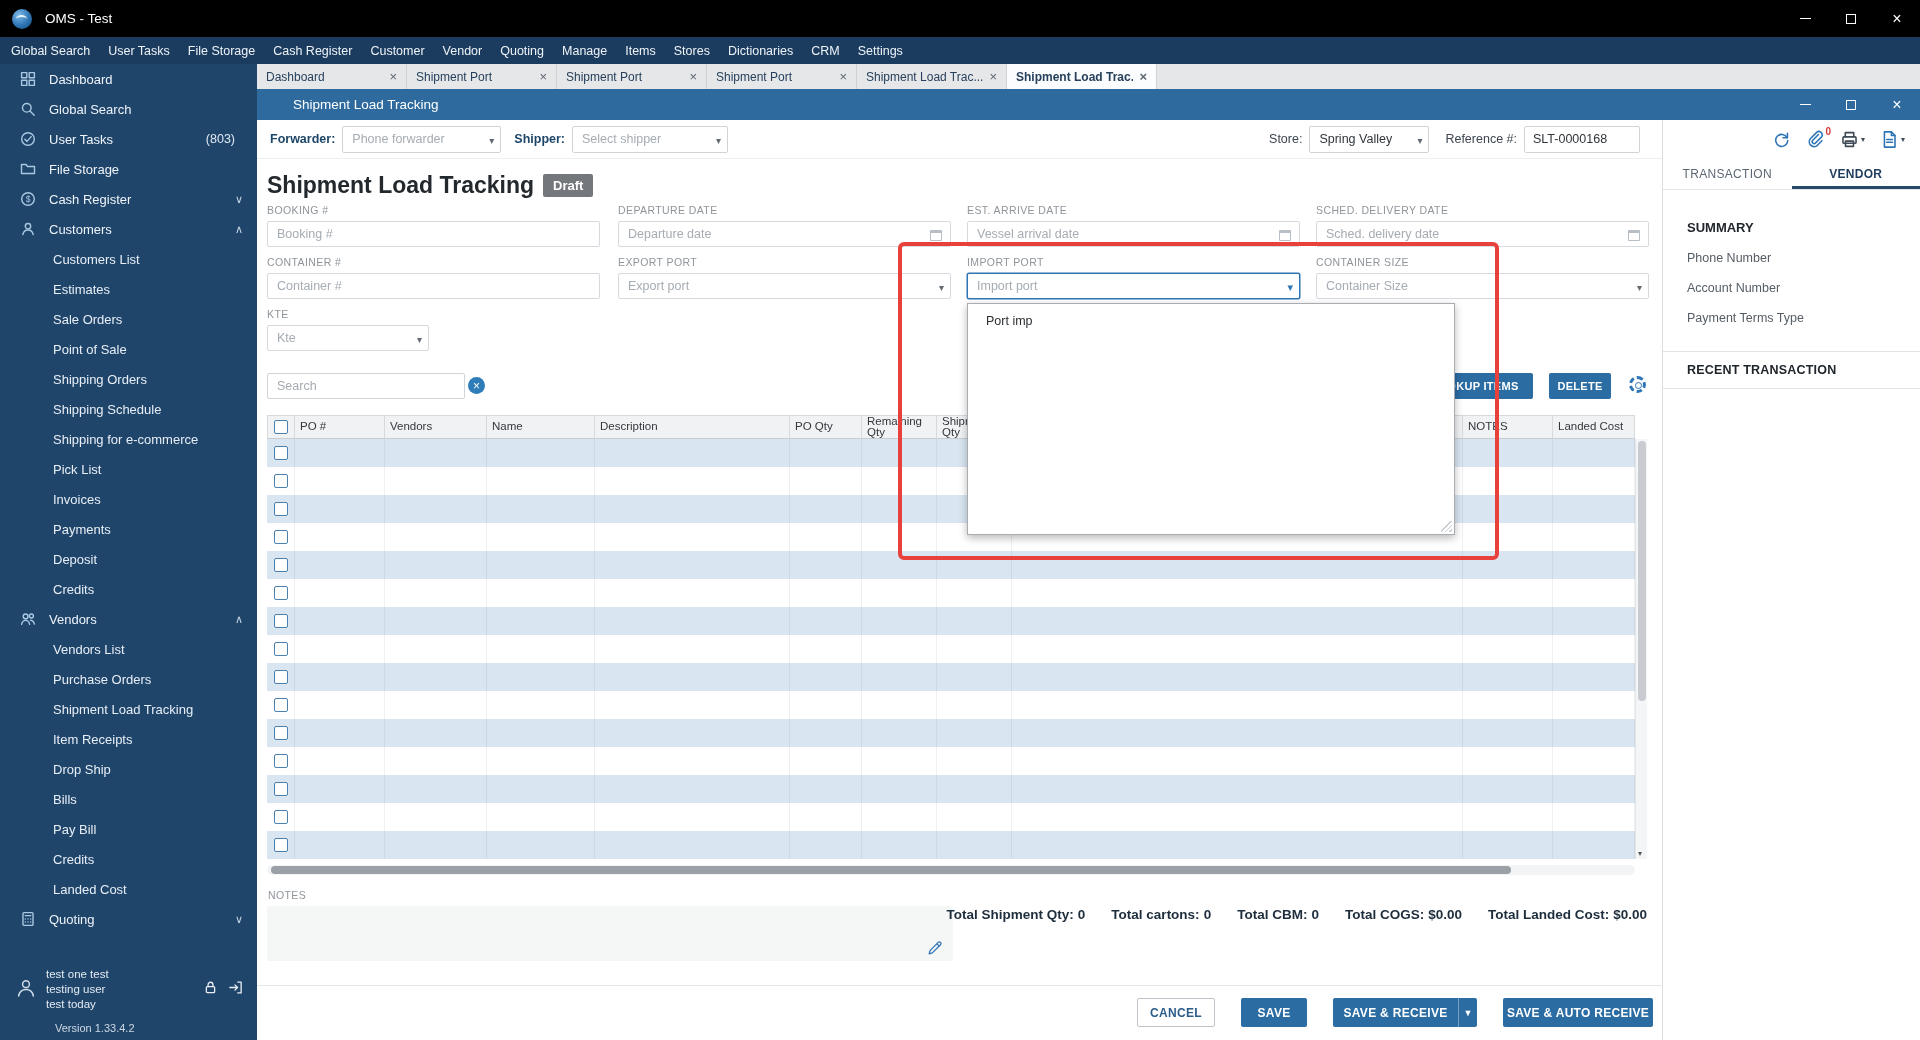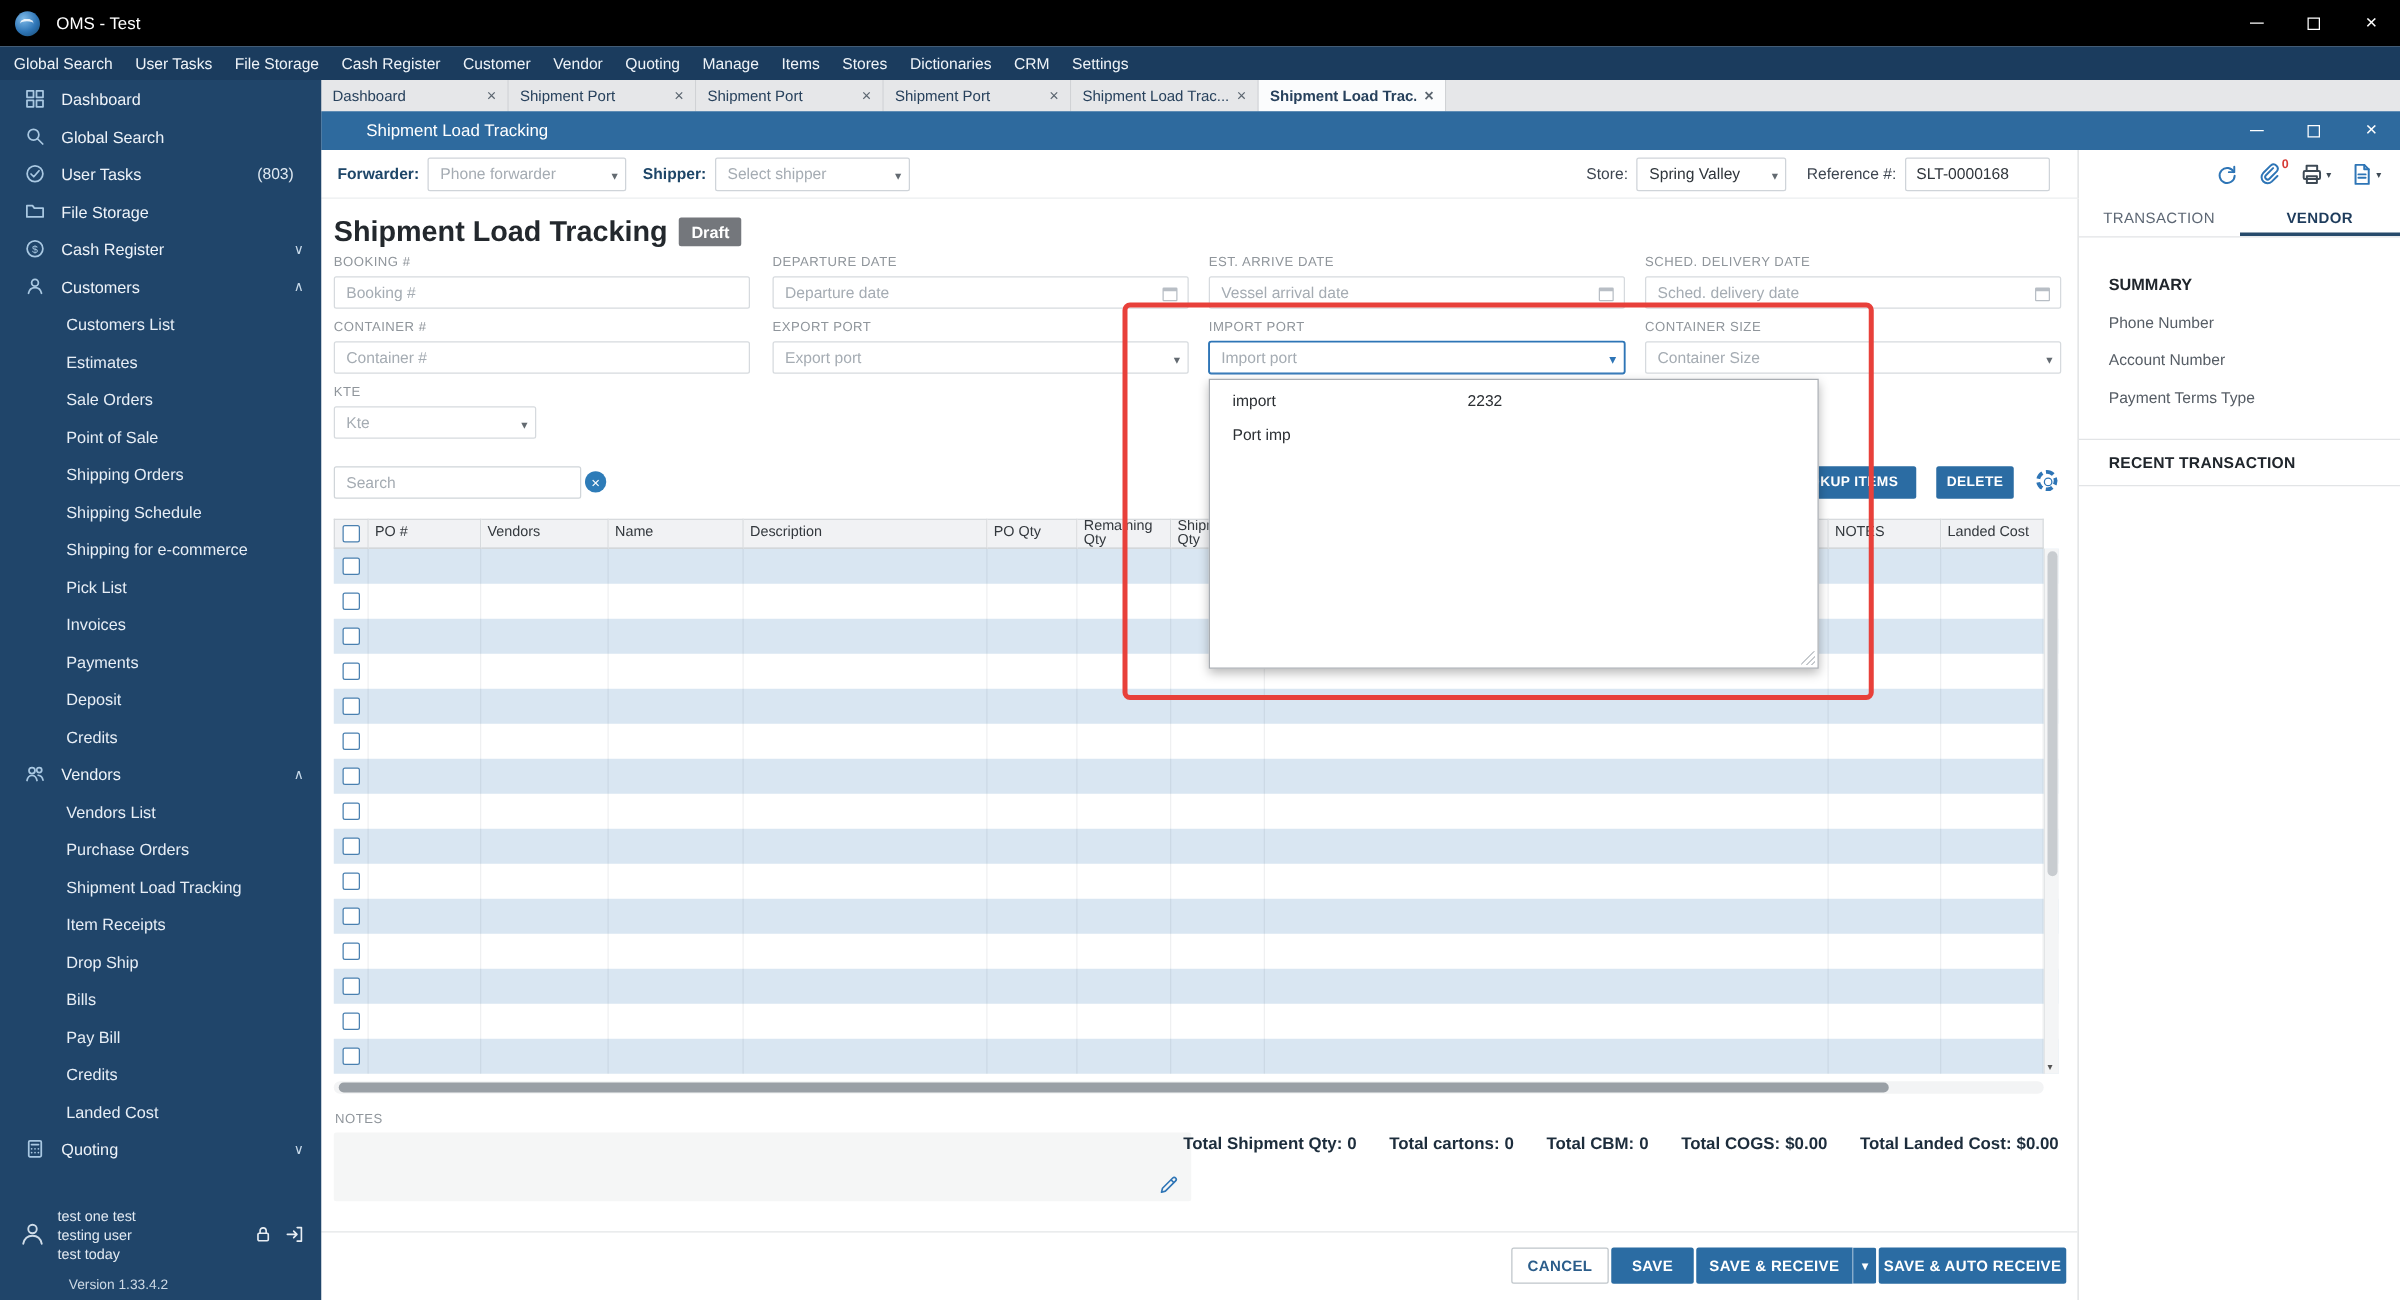--- a/index.html
+++ b/index.html
@@ -127,21 +127,21 @@
 .notes-label{position:absolute;left:11px;top:730px;font-size:10.5px;color:#8f959b;letter-spacing:.4px}
 .notes-box{position:absolute;left:10px;top:747px;width:686px;height:55px;background:#f5f6f6;border-radius:2px}
 .notes-edit{position:absolute;left:660px;top:34px;width:17px;height:17px}
 .notes-edit svg{width:16px;height:16px;fill:none;stroke:#2e75b6;stroke-width:1.3;stroke-linejoin:round}
 .totals{position:absolute;right:15px;top:748px;display:flex;gap:26px}
 .total-item{font-size:13.5px;font-weight:bold;color:#1d2d3c;white-space:nowrap}
 .total-item .tv{margin-left:4px}
 
 
 .footer{position:absolute;left:0;right:0;top:826px;bottom:0;border-top:1px solid #e4e6e8}
-.footer-btns{position:absolute;right:9px;top:12px;display:flex;gap:2px;align-items:center}
+.footer-btns{position:absolute;right:9px;top:12px;display:flex;gap:26px;align-items:center}
 .btn{height:29px;border:0;border-radius:2px;font-size:12px;font-weight:bold;letter-spacing:.3px;display:flex;align-items:center;justify-content:center;font-family:"Liberation Sans",sans-serif}
 .btn-cancel{width:78px;background:#fff;border:1px solid #bfc5ca;color:#2b5d8a}
 .btn-blue{background:#2b6ca3;color:#fff}
 .btn-save{width:66px}
 .split{display:flex}
 .btn-save-receive{width:125px;border-radius:2px 0 0 2px}
 .btn-split-caret{width:19px;height:29px;background:#2b6ca3;color:#fff;border-left:1px solid rgba(255,255,255,.35);border-radius:0 2px 2px 0;display:flex;align-items:center;justify-content:center;font-size:9px}
 .btn-save-auto{width:150px}
 
 
@@ -781,24 +781,20 @@
           <span class="btn-split-caret">▼</span>
         </span>
         <button class="btn btn-blue btn-save-auto">SAVE &amp; AUTO RECEIVE</button>
       </div>
     </div>
   </div>
 
   <div class="dropdown" id="dropdown">
     <div id="ddopts">
         <div class="opt">
-          <span class="oname">import</span>
-          <span class="oval">2232</span>
-        </div>
-        <div class="opt">
           <span class="oname">Port imp</span>
           <span class="oval"></span>
         </div>
       </div>
     <div class="grip"></div>
   </div>
 
   <div class="redbox"></div>
 
 </div>

